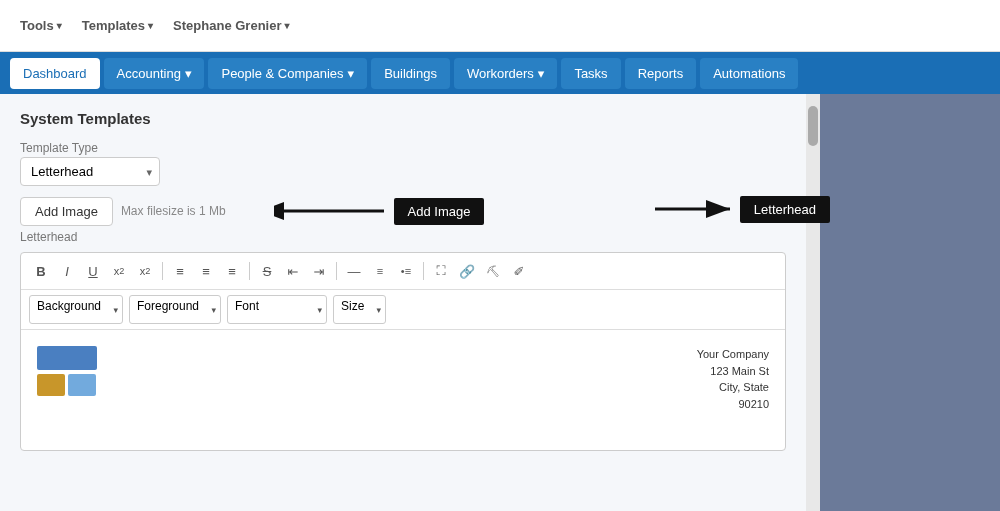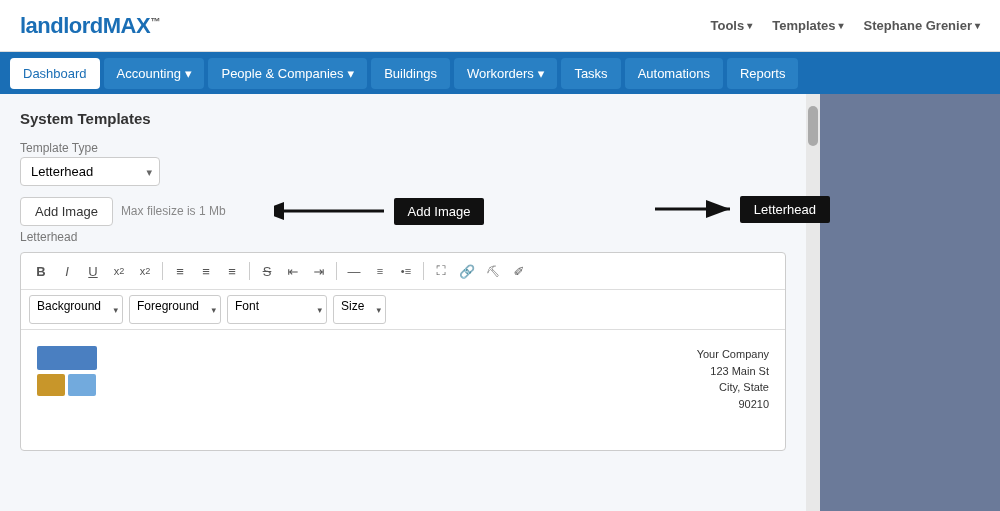--- a/index.html
+++ b/index.html
@@ -189,23 +189,20 @@
       top: 10px;
       left: 2px;
     }
 
     .section-label { font-size: 12px; color: #777; margin-bottom: 2px; }
   </style>
 </head>
 <body>
 
 <div class="top-bar">
-  <div class="logo">
-    <span>landlord</span><span style="color:#1a6eb5;">MAX</span><span class="tm">™</span>
-  </div>
   <div class="top-nav">
     <div class="top-nav-item">
       <span>Tools</span>
       <span class="chevron">▾</span>
     </div>
     <div class="top-nav-item">
       <span>Templates</span>
       <span class="chevron">▾</span>
     </div>
     <div class="top-nav-item">
@@ -224,22 +221,22 @@
   <button class="nav-btn default">
     <span>People &amp; Companies</span>
     <span>▾</span>
   </button>
   <button class="nav-btn default">Buildings</button>
   <button class="nav-btn default">
     <span>Workorders</span>
     <span>▾</span>
   </button>
   <button class="nav-btn default">Tasks</button>
+  <button class="nav-btn default">Reports</button>
   <button class="nav-btn default">Automations</button>
-  <button class="nav-btn default">Reports</button>
 </div>
 
 <div class="content">
   <div class="main">
     <div class="page-title">System Templates</div>
 
     <div class="section-label">Template Type</div>
     <div class="select-wrapper">
       <select>
         <option>Letterhead</option>

